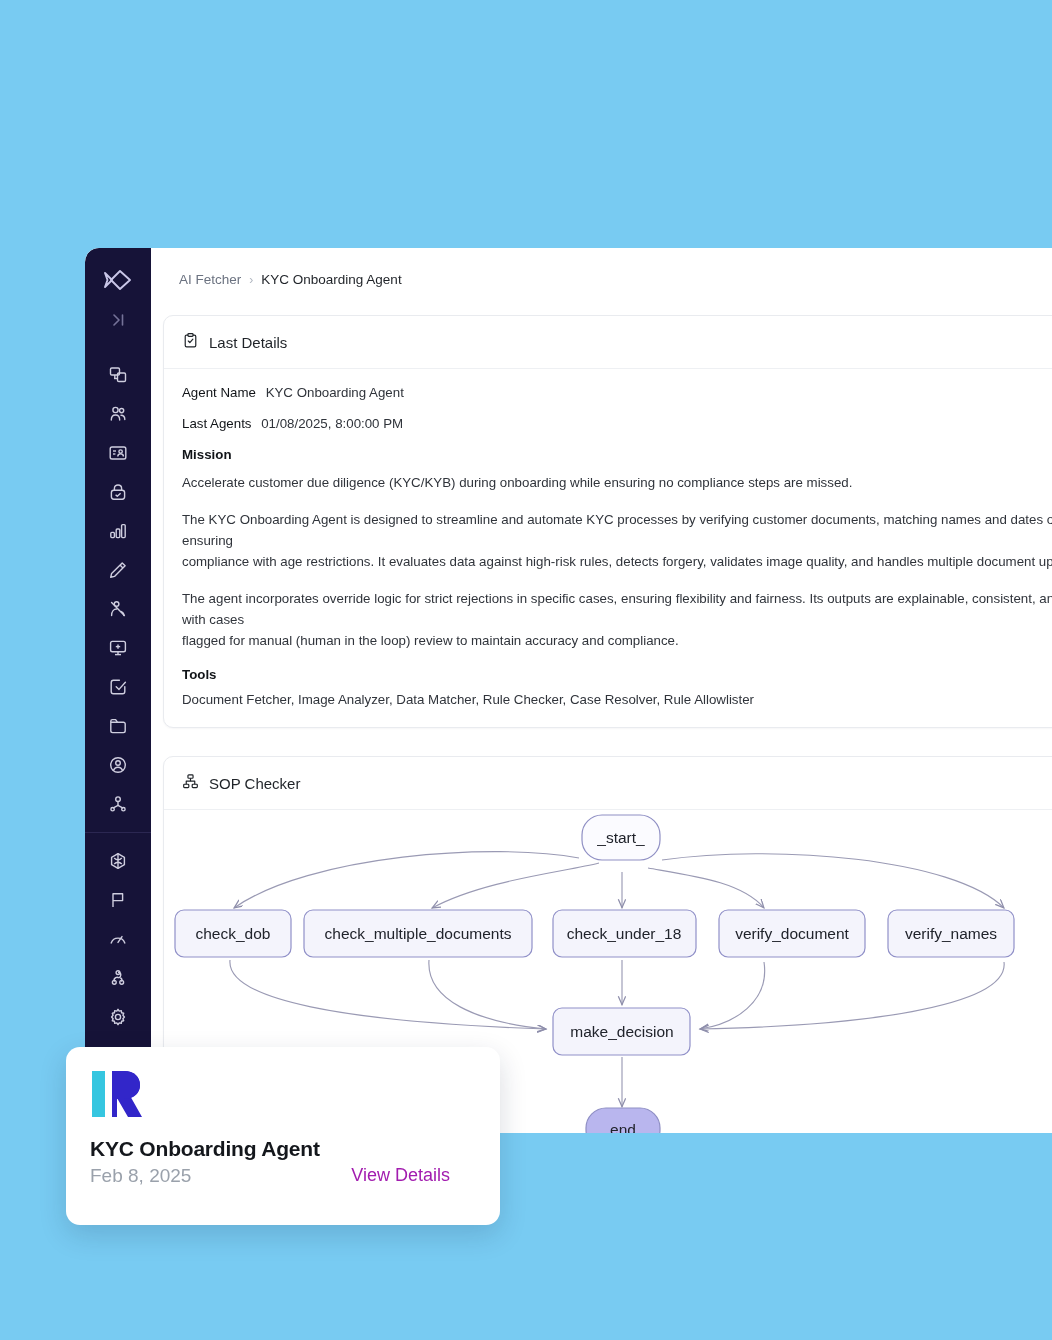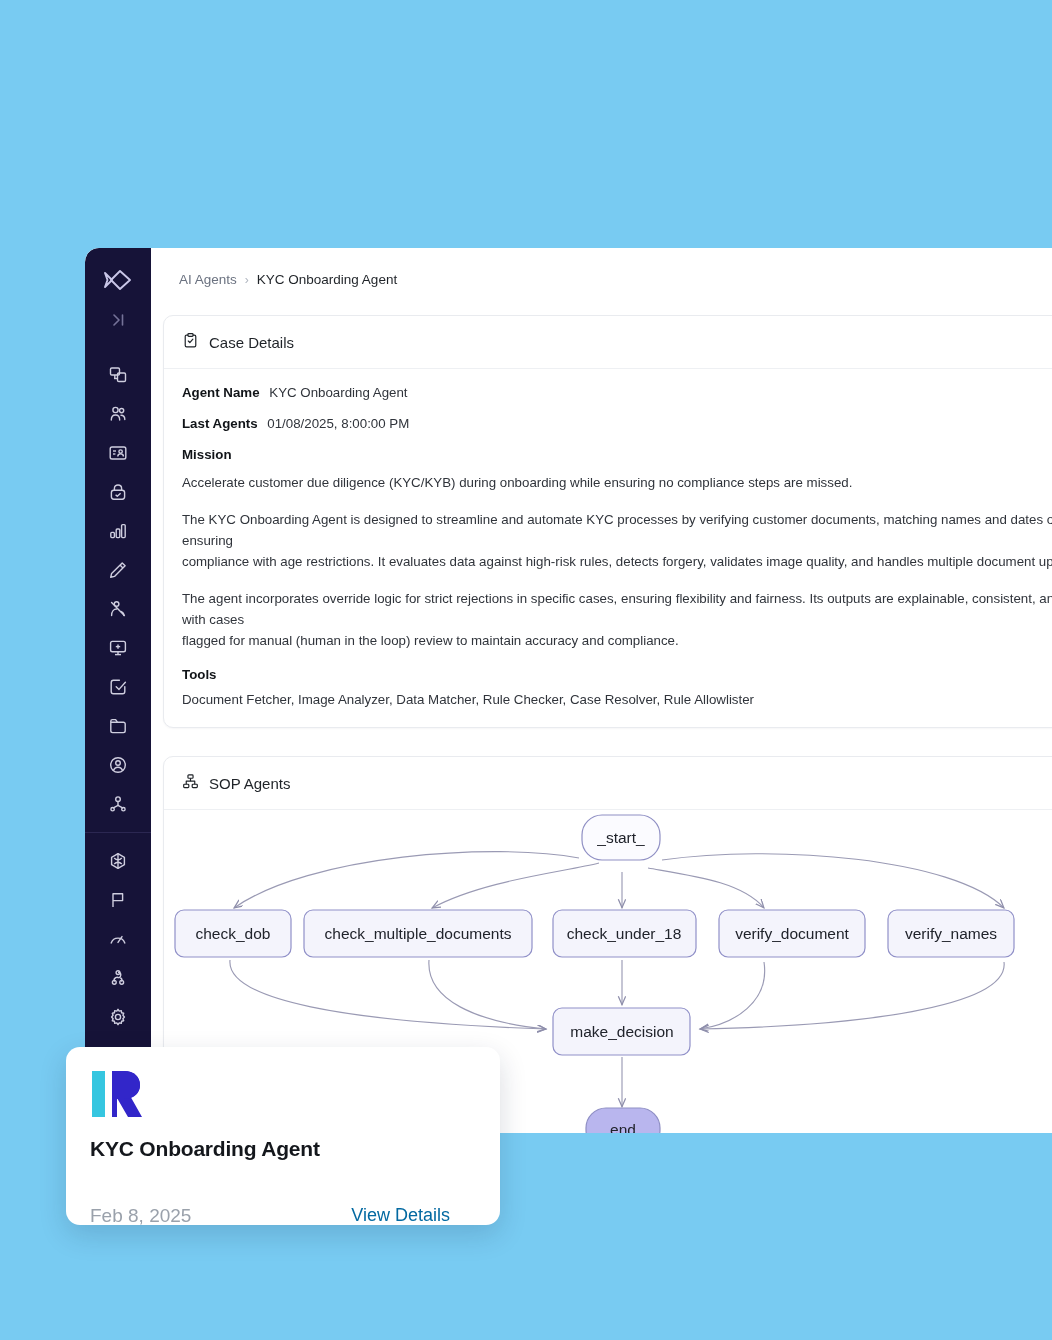--- a/index.html
+++ b/index.html
@@ -74,21 +74,21 @@
   }
   .card-head {
     display: flex; align-items: center; gap: 10px;
     padding: 16px 18px;
     border-bottom: 1px solid #eef0f3;
     font-size: 15px; color: #1f2328;
   }
   .card-body { padding: 16px 18px 20px 18px; }
 
   .field { font-size: 13.3px; color: #30343b; margin-bottom: 16px; white-space: nowrap; }
-  .field .k { font-weight: bold; color: #111418; text-align: center; }
+  .field .k { font-weight: normal; color: #111418; text-align: center; }
   .field .v { margin-left: 6px; color: #30343b; }
 
   .sec-title {
     font-size: 13.3px; font-weight: bold; color: #111418;
     margin: 0 0 10px 0;
   }
   .para {
     font-size: 13.3px; line-height: 21px; color: #30343b;
     margin-bottom: 16px;
     white-space: pre-line;
@@ -111,23 +111,23 @@
     padding: 22px 24px;
   }
   .fc-logo { margin-bottom: 14px; }
   .fc-title {
     font-size: 21px; font-weight: bold; color: #14171c;
     letter-spacing: -.2px;
   }
   .fc-row { display: flex; align-items: flex-end; justify-content: space-between; margin-top: 4px; }
   .fc-date { font-size: 19px; color: #9aa1ab; }
   .fc-link {
-    font-size: 18px; color: #0369a1; font-weight: 500;
+    font-size: 18px; color: #a21caf; font-weight: 500;
     margin-right: 26px; margin-bottom: 1px;
-    text-decoration: none; cursor: pointer; margin-top: 40px;
+    text-decoration: none; cursor: pointer;
   }
 </style>
 </head>
 <body>
 
 <div class="window">
 
   <div class="sidebar">
 
     <div class="sb-logo">
@@ -317,35 +317,35 @@
           <rect x="3" y="4" width="14" height="11" rx="1.6"></rect>
         </svg>
           </span>
       </div>
     </div>
   </div>
 
   <div class="main">
 
     <div class="breadcrumb">
-      <span>AI Agents</span>
+      <span>AI Fetcher</span>
       <span class="sep">›</span>
       <span class="current">KYC Onboarding Agent</span>
     </div>
 
     <div class="card">
       <div class="card-head">
         <span>
           <svg width="17" height="17" viewBox="0 0 20 20" fill="none" stroke="#1f2328" stroke-width="1.4" stroke-linejoin="round" stroke-linecap="round">
             <path d="M7 3.6 H5.4 C4.5 3.6 3.8 4.3 3.8 5.2 V16 C3.8 16.9 4.5 17.6 5.4 17.6 H14.6 C15.5 17.6 16.2 16.9 16.2 16 V5.2 C16.2 4.3 15.5 3.6 14.6 3.6 H13"></path>
             <rect x="7" y="1.8" width="6" height="3.4" rx="1"></rect>
             <path d="M7.4 10.6 L9.2 12.4 L12.8 8.4"></path>
           </svg>
         </span>
-        <span>Case Details</span>
+        <span>Last Details</span>
       </div>
       <div class="card-body">
 
         <div class="field">
           <span class="k">Agent Name</span>
           <span class="v">KYC Onboarding Agent</span>
         </div>
 
         <div class="field">
           <span class="k">Last Agents</span>
@@ -368,21 +368,21 @@
       <div class="card-head">
         <span>
           <svg width="17" height="17" viewBox="0 0 20 20" fill="none" stroke="#1f2328" stroke-width="1.4" stroke-linejoin="round">
             <rect x="7" y="2.2" width="6" height="4" rx="1"></rect>
             <rect x="2" y="13.2" width="6" height="4" rx="1"></rect>
             <rect x="12" y="13.2" width="6" height="4" rx="1"></rect>
             <path d="M10 6.2 V9.6"></path>
               <path d="M5 13.2 V9.6 H15 V13.2"></path>
           </svg>
         </span>
-        <span>SOP Agents</span>
+        <span>SOP Checker</span>
       </div>
 
       <div class="diagram-wrap">
         <svg class="diagram" width="1010" height="400" viewBox="0 0 1010 400">
           <defs>
             <marker id="ar" markerWidth="9" markerHeight="9" refX="7.6" refY="3.2" orient="auto">
               <path d="M0,0 L7.4,3.2 L0,6.4" fill="none" stroke="#8e8eab" stroke-width="1.1"></path>
             </marker>
           </defs>
           <g fill="none" stroke="#9a9ab4" stroke-width="1.15" marker-end="url(#ar)">

